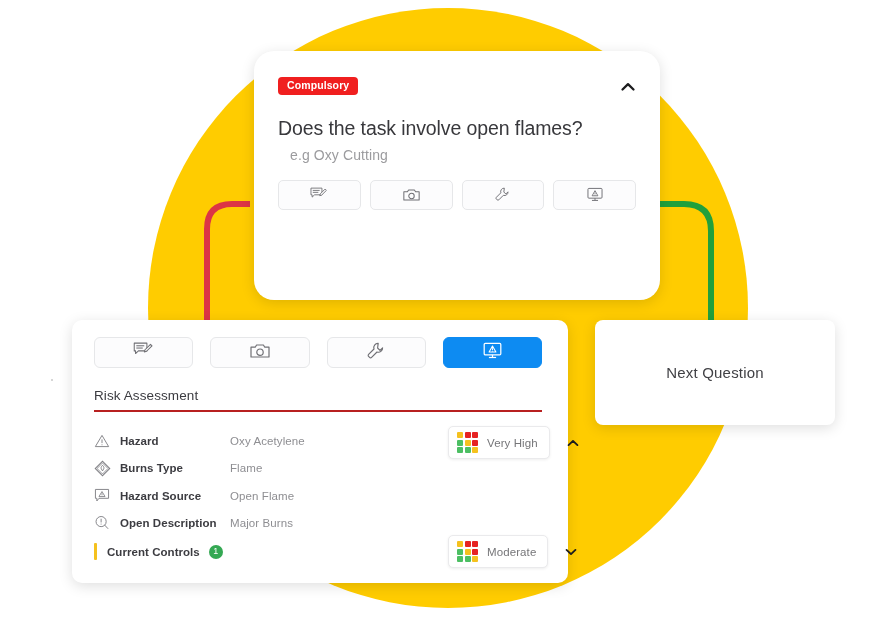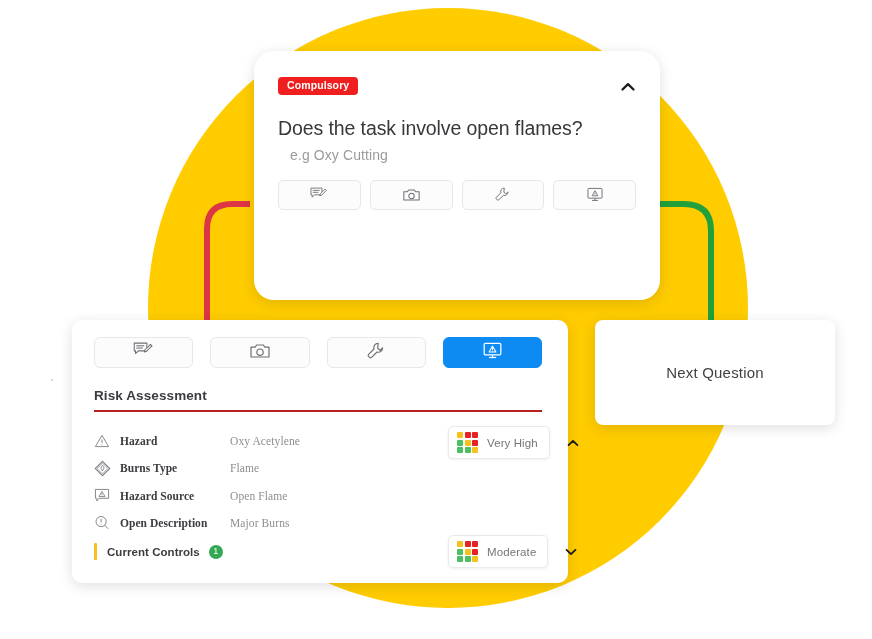--- a/index.html
+++ b/index.html
@@ -148,31 +148,31 @@
     cursor: pointer;
     box-sizing: border-box;
   }
   .r-tab.active {
     background: #0D8BF2;
     border-color: #0D8BF2;
   }
   .r-section-title {
     margin-top: 20px;
     font-size: 13.5px;
-    font-weight: bold;
+    font-weight: normal;
     color: #3b3b40;
     letter-spacing: 0.1px;
   }
   .r-rule {
     margin-top: 7px;
     height: 2px;
     background: #B82020;
     width: 100%;
   }
-  .r-rows { margin-top: 15px; font-family: Liberation Serif, serif; }
+  .r-rows { margin-top: 15px; }
   .r-row {
     display: flex;
     align-items: center;
     height: 27.5px;
   }
   .r-ico {
     width: 26px;
     flex: 0 0 26px;
     display: flex;
     align-items: center;

